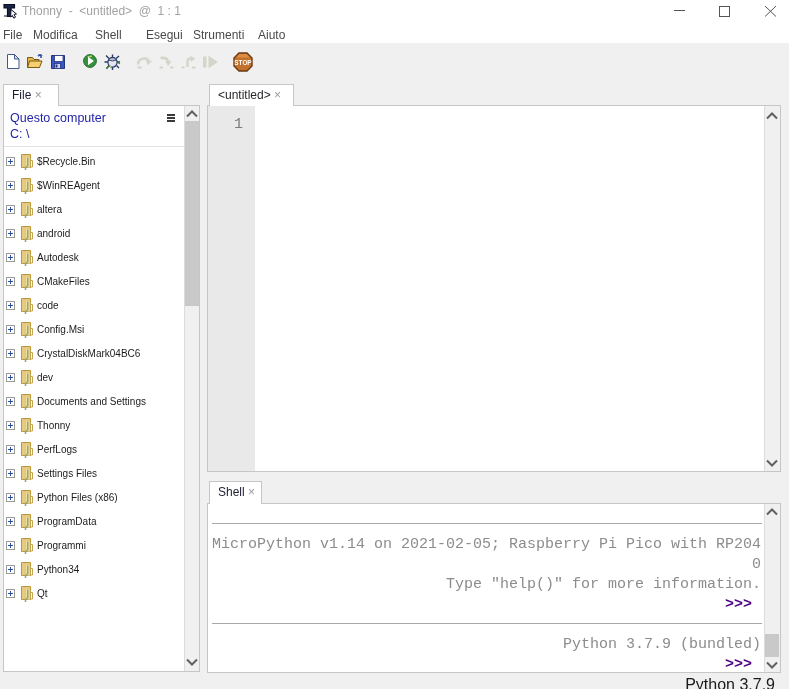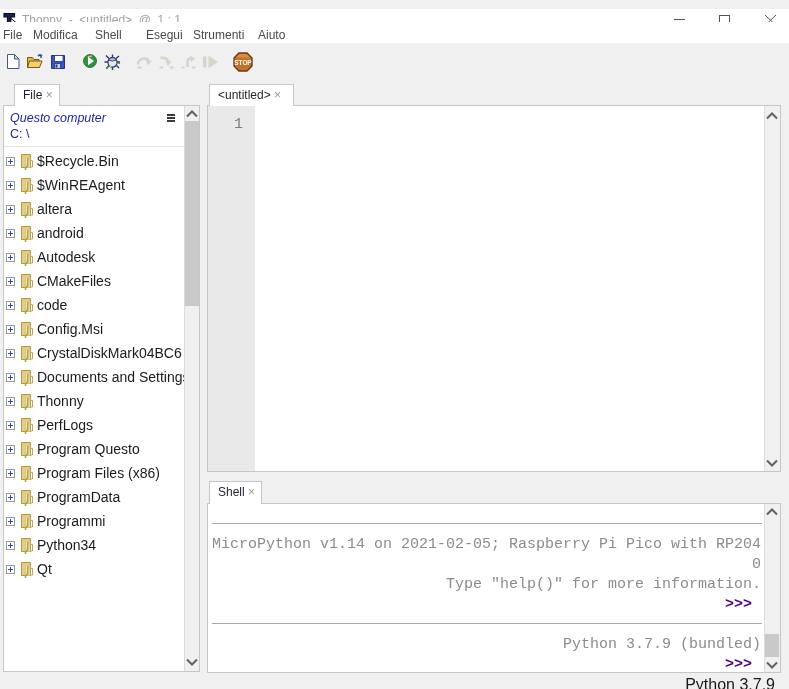--- a/index.html
+++ b/index.html
@@ -1,42 +1,42 @@
 <!DOCTYPE html>
 <html><head><meta charset="utf-8"><style>
 * { margin:0; padding:0; box-sizing:border-box; }
 html,body { width:789px; height:689px; overflow:hidden; font-family:"Liberation Sans", sans-serif; background:#f0f0f0; }
 .abs { position:absolute; }
 
-#titlebar { position:absolute; left:0; top:0; width:789px; height:22px; background:#ffffff;margin-top:9px; }
+#titlebar { position:absolute; left:0; top:0; width:789px; height:22px; background:#ffffff; }
 #title { position:absolute; left:22px; top:4px; font-size:12px; color:#a2a2a2; white-space:pre; }
 
 #menubar { position:absolute; left:0; top:22px; width:789px; height:21px; background:#ffffff; }
 .mi { position:absolute; top:6px; font-size:12px; color:#4a4a4a; }
 
 #toolbar { position:absolute; left:0; top:43px; width:789px; height:41px; background:#f0f0f0; }
 
 .tab { position:absolute; background:#ffffff; border:1px solid #c6c6c6; border-bottom:none; z-index:5; font-size:12px; color:#27272c; }
 .tab .tx { position:absolute; left:8px; top:3px; white-space:pre; }
 .tclose { color:#9a9a9a; font-size:12px; }
 
 .panel { position:absolute; background:#ffffff; border:1px solid #c6c6c6; }
 
-#qhead { position:absolute; left:10px; top:111px; font-size:12.5px; color:#2424a8;font-style:italic; }
+#qhead { position:absolute; left:10px; top:111px; font-size:12.5px; color:#2424a8; }
 #chead { position:absolute; left:10px; top:127px; font-size:12.5px; color:#2424a8; }
 #burger { position:absolute; left:167px; top:114px; }
 #burger div { width:8px; height:2px; background:#3a3a3a; margin-bottom:1px; }
 #fsep { position:absolute; left:4px; top:146px; width:180px; height:1px; background:#e3e3e3; }
 #tree { position:absolute; left:4px; top:149px; width:180px; height:520px; overflow:hidden; }
 .trow { height:24px; display:flex; align-items:center; white-space:nowrap; }
 .exp { position:relative; width:9px; height:9px; border:1px solid #9a9a9a; background:#fdfdfd; margin-left:2px; flex:none; }
 .eh { position:absolute; left:1px; top:3px; width:5px; height:1px; background:#2b4ea5; }
 .ev { position:absolute; left:3px; top:1px; width:1px; height:5px; background:#2b4ea5; }
 .fold { margin-left:5px; flex:none; }
-.lbl { margin-left:3px; font-size:14px; color:#1b1b1b;text-align:center; }
+.lbl { margin-left:3px; font-size:10px; color:#1b1b1b;text-align:center; }
 
 .sbtrack { position:absolute; background:#f0f0f0; }
 .sbthumb { position:absolute; background:#c9c9c9; }
 
 #shelltext { position:absolute; left:212px; top:514.5px; font-family:"Liberation Mono", monospace; font-size:15px; line-height:20px; color:#8c8c8c; white-space:pre;text-align:right; }
 .prompt { color:#4b0082; font-weight:bold; }
 .ssep { position:absolute; left:212px; width:550px; height:1px; background:#a8a8a8; }
 
 #gutter { position:absolute; left:208px; top:106px; width:47px; height:365px; background:#e9e9e9; }
 #lineno { position:absolute; left:26px; top:8.5px; font-family:"Liberation Mono", monospace; font-size:15px; line-height:20px; color:#7c7c7c; }
@@ -117,21 +117,21 @@
     <rect x="1" y="1.5" width="3.5" height="11" fill="#d5d5cb"></rect>
     <path d="M6.5,0.8 l9.5,6.2 -9.5,6.2 z" fill="#d5d5cb"></path>
   </svg>
   <svg class="abs" style="left:233px;top:9px" width="20" height="20" viewBox="0 0 20 20">
     <polygon points="6,1 14,1 19,6 19,14 14,19 6,19 1,14 1,6" fill="#c4712c" stroke="#6b3a12" stroke-width="1.4"></polygon>
     <polygon points="6.5,2 13.5,2 17,5.5 3,5.5" fill="#d98e44"></polygon>
     <text x="10" y="12.6" font-size="6.4" font-weight="bold" fill="#ffffff" text-anchor="middle" font-family="Liberation Sans">STOP</text>
   </svg>
 </div>
 
-<div class="tab" style="left:14px;top:84px;width:46px;height:22px">
+<div class="tab" style="left:3px;top:84px;width:56px;height:22px">
     <span class="tx" style="color:#1d1d33">File <span class="tclose">×</span></span>
   </div>
 <div class="panel" style="left:3px;top:105px;width:197px;height:567px"></div>
 <div id="qhead">Questo computer</div>
 <div id="chead">C: \</div>
 <div id="burger">
     <div></div>
     <div></div>
     <div></div>
   </div>
@@ -258,20 +258,33 @@
       <span class="exp">
         <span class="eh"></span>
         <span class="ev"></span>
       </span>
       <svg class="fold" width="14" height="17" viewBox="0 0 14 17">
 <path d="M9.5,7.5 h3 v6.5 h-4" fill="#ffffff" stroke="#c5a24c" stroke-width="1"></path>
 <path d="M1.5,1.5 h9 v13 h-9 z" fill="#e7cb81" stroke="#bb953c" stroke-width="1"></path>
 <path d="M5.5,2.5 l4.5,1.8 v10.5 l-4.5,-1 z" fill="#f2e0a5" stroke="#d8bc6e" stroke-width="0.7"></path>
 <path d="M7.8,4.5 v8 l-2.3,2.7 v1.8" fill="none" stroke="#90a967" stroke-width="1.5"></path>
 </svg>
+      <span class="lbl">dev</span>
+    </div>
+<div class="trow">
+      <span class="exp">
+        <span class="eh"></span>
+        <span class="ev"></span>
+      </span>
+      <svg class="fold" width="14" height="17" viewBox="0 0 14 17">
+<path d="M9.5,7.5 h3 v6.5 h-4" fill="#ffffff" stroke="#c5a24c" stroke-width="1"></path>
+<path d="M1.5,1.5 h9 v13 h-9 z" fill="#e7cb81" stroke="#bb953c" stroke-width="1"></path>
+<path d="M5.5,2.5 l4.5,1.8 v10.5 l-4.5,-1 z" fill="#f2e0a5" stroke="#d8bc6e" stroke-width="0.7"></path>
+<path d="M7.8,4.5 v8 l-2.3,2.7 v1.8" fill="none" stroke="#90a967" stroke-width="1.5"></path>
+</svg>
       <span class="lbl">Documents and Settings</span>
     </div>
 <div class="trow">
       <span class="exp">
         <span class="eh"></span>
         <span class="ev"></span>
       </span>
       <svg class="fold" width="14" height="17" viewBox="0 0 14 17">
 <path d="M9.5,7.5 h3 v6.5 h-4" fill="#ffffff" stroke="#c5a24c" stroke-width="1"></path>
 <path d="M1.5,1.5 h9 v13 h-9 z" fill="#e7cb81" stroke="#bb953c" stroke-width="1"></path>
@@ -297,34 +310,34 @@
       <span class="exp">
         <span class="eh"></span>
         <span class="ev"></span>
       </span>
       <svg class="fold" width="14" height="17" viewBox="0 0 14 17">
 <path d="M9.5,7.5 h3 v6.5 h-4" fill="#ffffff" stroke="#c5a24c" stroke-width="1"></path>
 <path d="M1.5,1.5 h9 v13 h-9 z" fill="#e7cb81" stroke="#bb953c" stroke-width="1"></path>
 <path d="M5.5,2.5 l4.5,1.8 v10.5 l-4.5,-1 z" fill="#f2e0a5" stroke="#d8bc6e" stroke-width="0.7"></path>
 <path d="M7.8,4.5 v8 l-2.3,2.7 v1.8" fill="none" stroke="#90a967" stroke-width="1.5"></path>
 </svg>
-      <span class="lbl">Program Questo</span>
-    </div>
-<div class="trow">
-      <span class="exp">
-        <span class="eh"></span>
-        <span class="ev"></span>
-      </span>
-      <svg class="fold" width="14" height="17" viewBox="0 0 14 17">
-<path d="M9.5,7.5 h3 v6.5 h-4" fill="#ffffff" stroke="#c5a24c" stroke-width="1"></path>
-<path d="M1.5,1.5 h9 v13 h-9 z" fill="#e7cb81" stroke="#bb953c" stroke-width="1"></path>
-<path d="M5.5,2.5 l4.5,1.8 v10.5 l-4.5,-1 z" fill="#f2e0a5" stroke="#d8bc6e" stroke-width="0.7"></path>
-<path d="M7.8,4.5 v8 l-2.3,2.7 v1.8" fill="none" stroke="#90a967" stroke-width="1.5"></path>
-</svg>
-      <span class="lbl">Program Files (x86)</span>
+      <span class="lbl">Settings Files</span>
+    </div>
+<div class="trow">
+      <span class="exp">
+        <span class="eh"></span>
+        <span class="ev"></span>
+      </span>
+      <svg class="fold" width="14" height="17" viewBox="0 0 14 17">
+<path d="M9.5,7.5 h3 v6.5 h-4" fill="#ffffff" stroke="#c5a24c" stroke-width="1"></path>
+<path d="M1.5,1.5 h9 v13 h-9 z" fill="#e7cb81" stroke="#bb953c" stroke-width="1"></path>
+<path d="M5.5,2.5 l4.5,1.8 v10.5 l-4.5,-1 z" fill="#f2e0a5" stroke="#d8bc6e" stroke-width="0.7"></path>
+<path d="M7.8,4.5 v8 l-2.3,2.7 v1.8" fill="none" stroke="#90a967" stroke-width="1.5"></path>
+</svg>
+      <span class="lbl">Python Files (x86)</span>
     </div>
 <div class="trow">
       <span class="exp">
         <span class="eh"></span>
         <span class="ev"></span>
       </span>
       <svg class="fold" width="14" height="17" viewBox="0 0 14 17">
 <path d="M9.5,7.5 h3 v6.5 h-4" fill="#ffffff" stroke="#c5a24c" stroke-width="1"></path>
 <path d="M1.5,1.5 h9 v13 h-9 z" fill="#e7cb81" stroke="#bb953c" stroke-width="1"></path>
 <path d="M5.5,2.5 l4.5,1.8 v10.5 l-4.5,-1 z" fill="#f2e0a5" stroke="#d8bc6e" stroke-width="0.7"></path>

